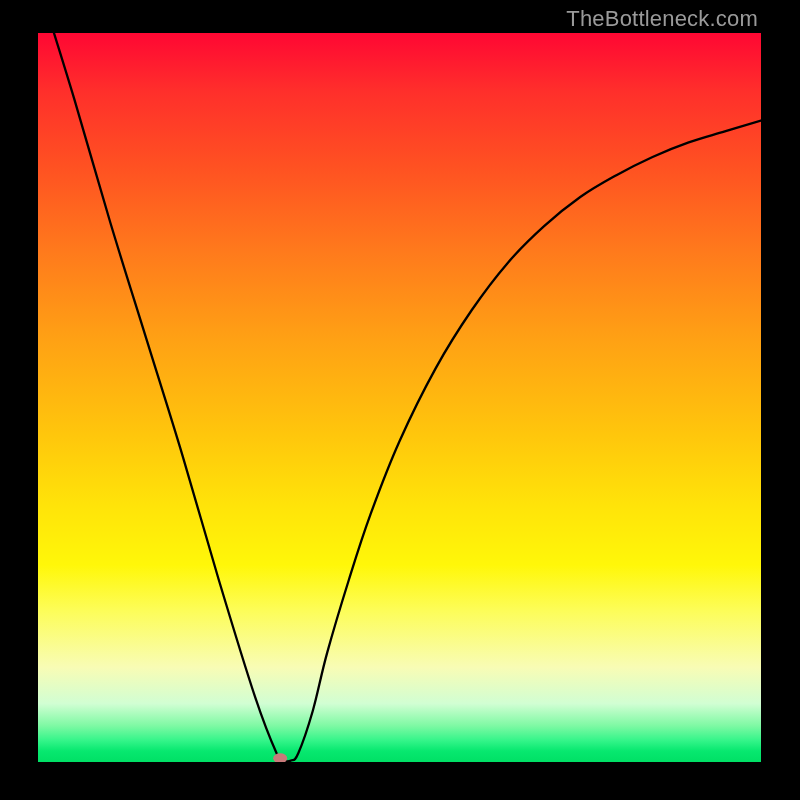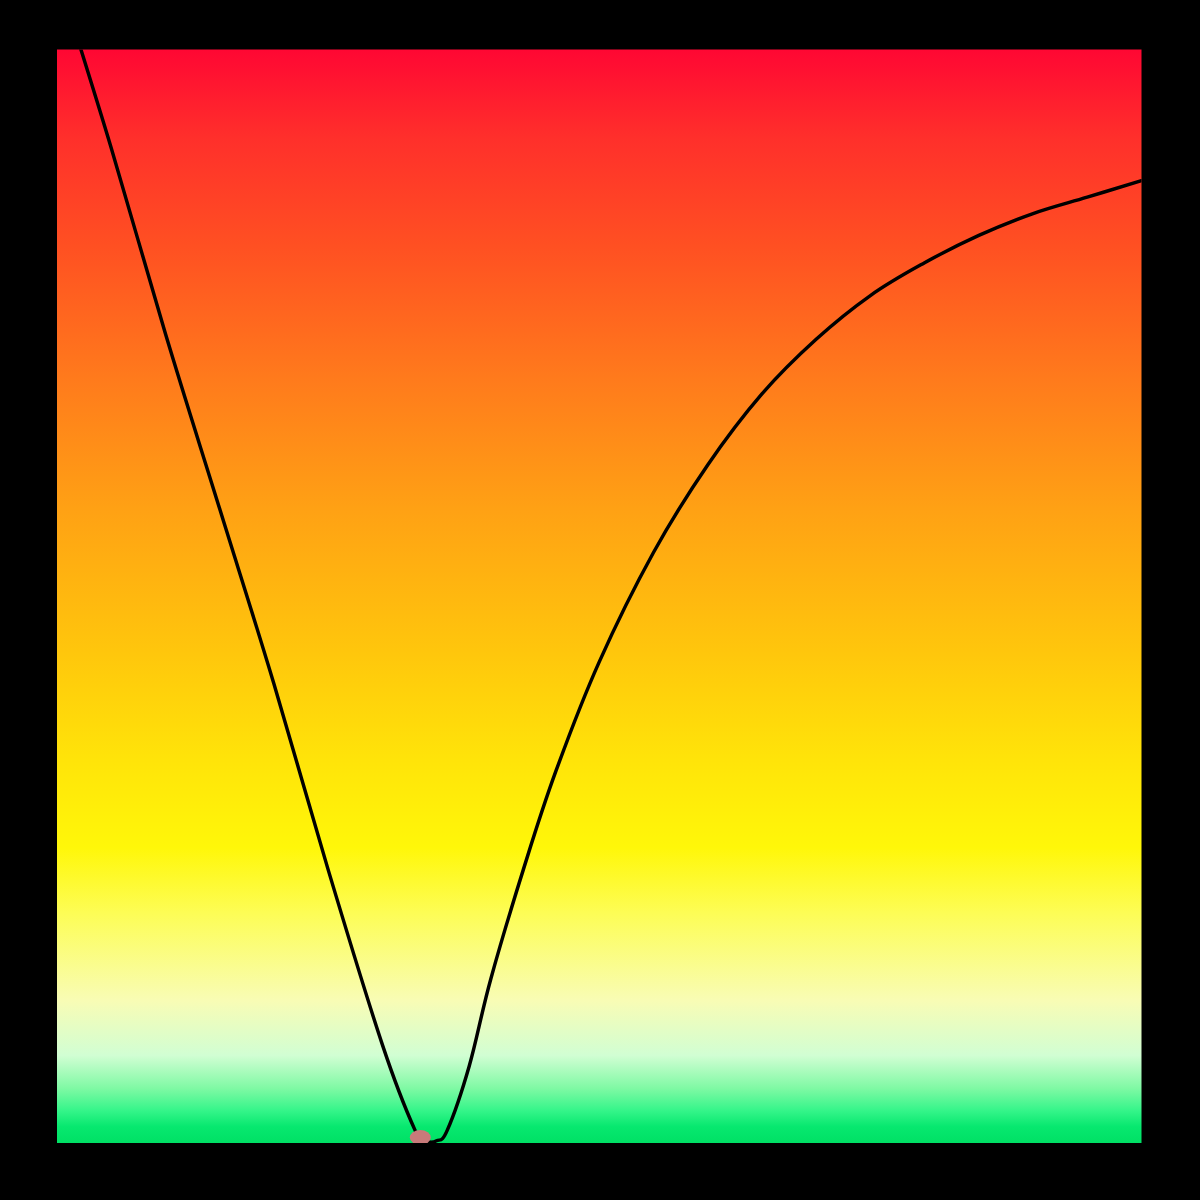--- a/index.html
+++ b/index.html
@@ -65,13 +65,14 @@
 
 <div class="frame">
 
   <div class="plot-area">
     <svg class="curve-svg" viewBox="0 0 723 729" preserveAspectRatio="none">
       <path id="bottleneck-path" fill="none" stroke="#000" stroke-width="2.3" stroke-linecap="round" d="M 0 -51.030000000000086 C 6.507 -30.034800000000068, 23.136 22.30740000000001, 36.15 65.61000000000001 C 49.164 108.91260000000003, 59.285999999999994 146.23739999999998, 72.3 189.53999999999996 C 85.314 232.84259999999995, 95.436 264.1896, 108.45 306.18 C 121.464 348.17040000000003, 131.58599999999998 379.5174, 144.6 422.82 C 157.614 466.1226, 167.736 503.4474, 180.75 546.75 C 193.764 590.0526, 206.4888 632.15964, 216.9 663.39 C 227.3112 694.62036, 233.3844 708.7046399999999, 238.59 720.252 C 243.7956 731.79936, 243.21720000000002 726.2298000000001, 245.82000000000002 727.542 C 248.42280000000002 728.8542, 250.44719999999998 728.8542, 253.04999999999998 727.542 C 255.65279999999998 726.2298000000001, 256.37579999999997 729.1749599999999, 260.28 720.252 C 264.1842 711.32904, 269.5344 696.07836, 274.74 677.97 C 279.9456 659.8616400000001, 282.693 643.2696, 289.2 619.65 C 295.707 596.0304, 303.0816 571.6818, 310.89 546.75 C 318.6984 521.8182, 323.47020000000003 506.0718, 332.58000000000004 481.14 C 341.68980000000005 456.2082, 349.7874 434.48400000000004, 361.5 408.24 C 373.2126 381.996, 384.636 358.95959999999997, 397.65000000000003 335.34 C 410.66400000000004 311.7204, 420.786 296.0469, 433.8 277.02 C 446.814 257.99309999999997, 456.936 244.72529999999992, 469.95 229.63499999999993 C 482.964 214.54469999999995, 493.08599999999996 204.99480000000005, 506.09999999999997 193.18500000000006 C 519.1139999999999 181.37520000000006, 529.236 173.2104, 542.25 164.02499999999998 C 555.264 154.83959999999996, 565.386 149.37209999999996, 578.4 142.15499999999997 C 591.414 134.93789999999998, 601.536 129.83490000000006, 614.55 123.93000000000006 C 627.564 118.02510000000007, 637.686 113.94270000000004, 650.7 109.35000000000002 C 663.714 104.7573, 673.836 102.35159999999996, 686.85 98.41499999999996 C 699.864 94.47839999999997, 716.493 89.4483, 723 87.48000000000002"></path>
       <ellipse id="min-marker" rx="7" ry="5" cx="242.205" cy="725.355" fill="#c87a7a"></ellipse>
     </svg>
   </div>
 
+  <div class="watermark">TheBottleneck.com</div>
 </div>
 
 </body></html>

